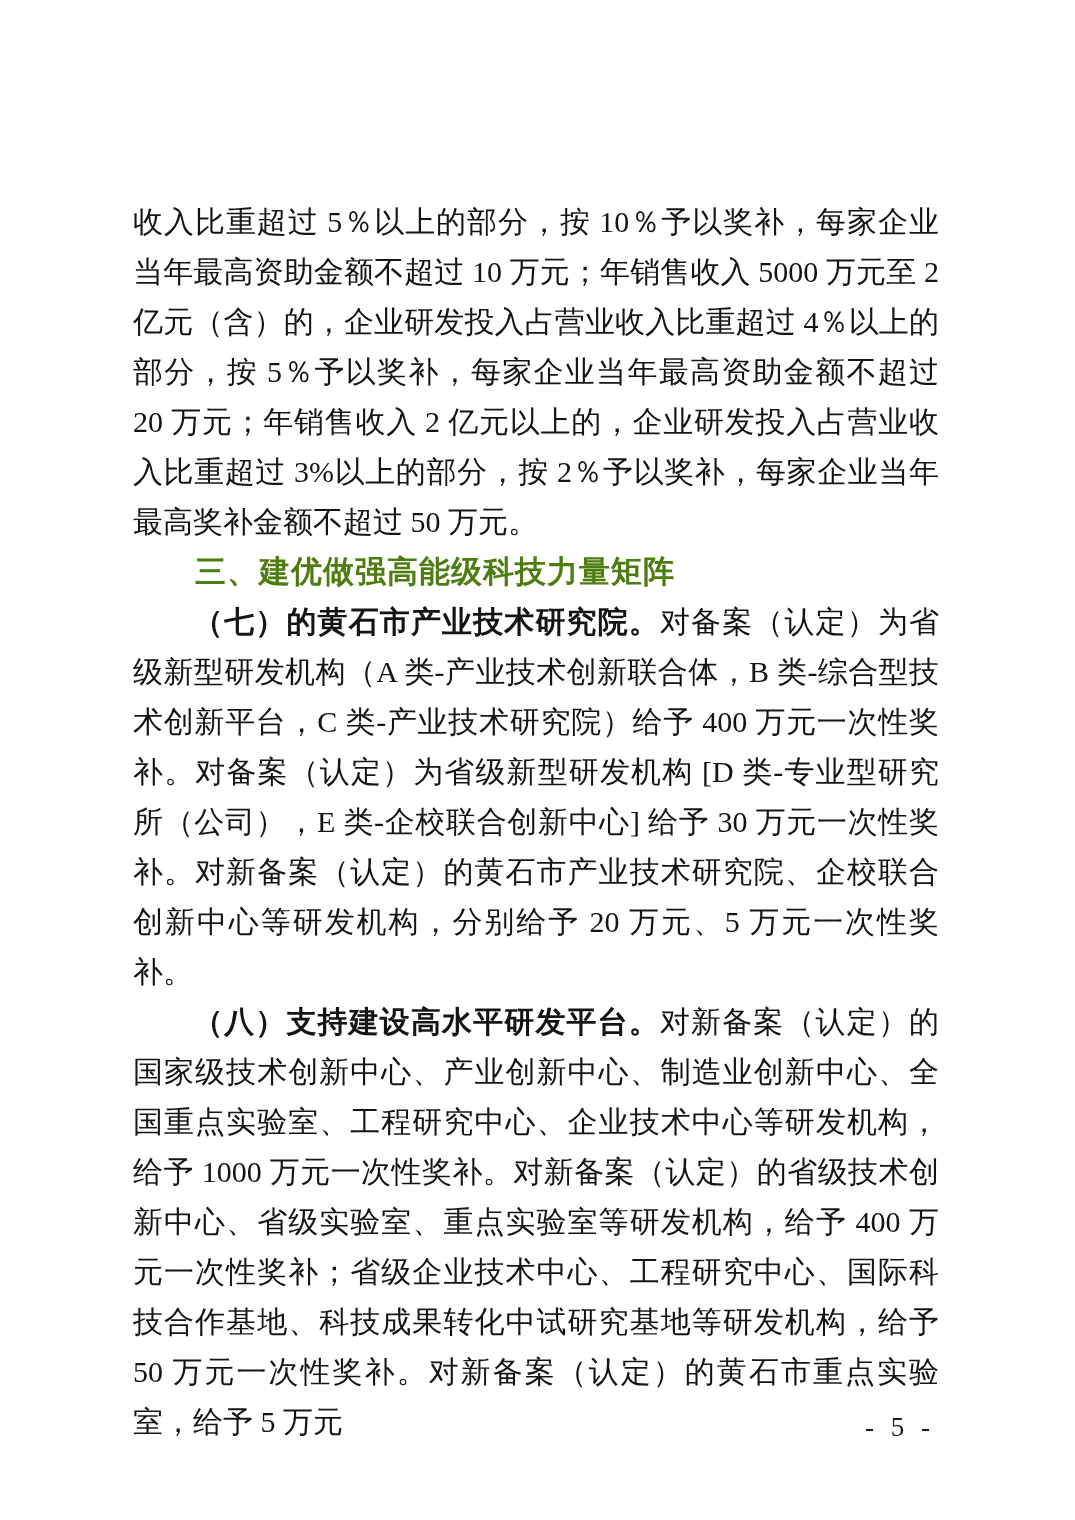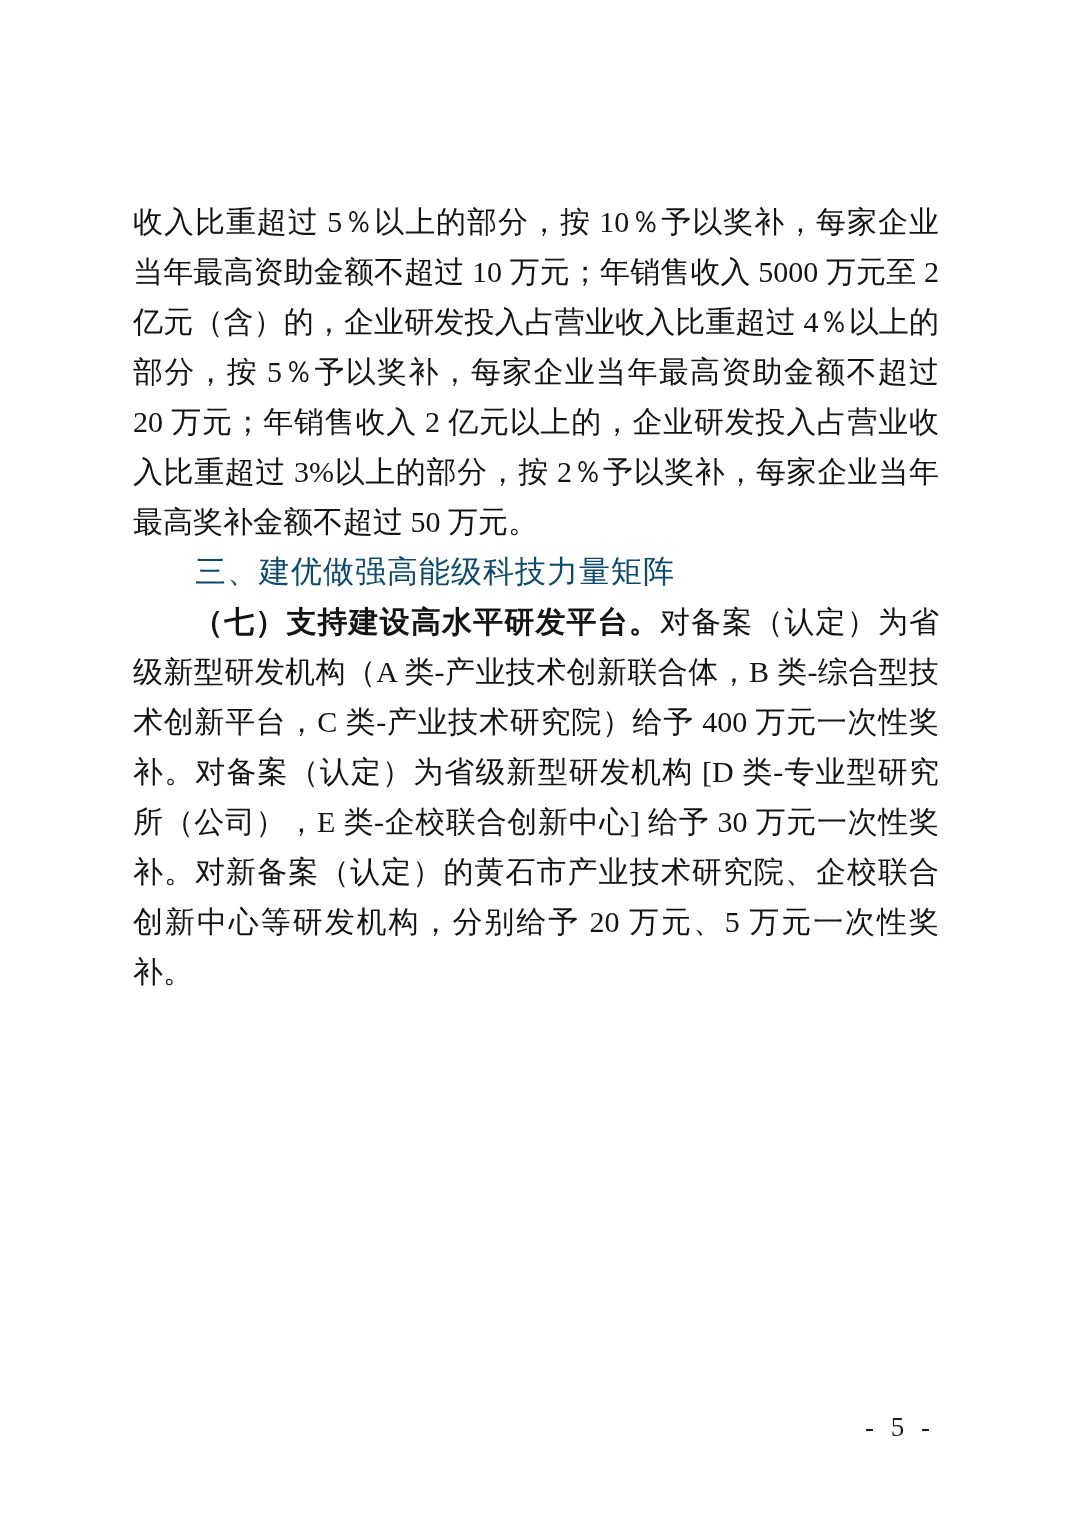--- a/index.html
+++ b/index.html
@@ -32,23 +32,23 @@
     text-justify: inter-character;
     word-break: normal;
   }
   .para.item { text-indent: 2em; }
   .section-heading {
     margin: 0;
     font-size: 31px;
     line-height: 50px;
     text-indent: 2em;
     font-family: "Liberation Sans", "DejaVu Sans", sans-serif;
-    font-weight: 400;
+    font-weight: 700;
     letter-spacing: 1px;
-    color: #0c4a6e;
+    color: #4d7c0f;
   }
   .item-lead { font-weight: 700; }
   .page-number {
     position: absolute;
     top: 1412px;
     right: 140px;
     font-size: 27px;
     letter-spacing: 5px;
     color: #1c1c1c;
     font-family: "Liberation Serif", "DejaVu Serif", serif;
@@ -57,19 +57,20 @@
 </head>
 <body>
 
 <div class="page">
   <div class="text-block">
 
     <p class="para continuation">收入比重超过 5％以上的部分，按 10％予以奖补，每家企业当年最高资助金额不超过 10 万元；年销售收入 5000 万元至 2 亿元（含）的，企业研发投入占营业收入比重超过 4％以上的部分，按 5％予以奖补，每家企业当年最高资助金额不超过 20 万元；年销售收入 2 亿元以上的，企业研发投入占营业收入比重超过 3%以上的部分，按 2％予以奖补，每家企业当年最高奖补金额不超过 50 万元。</p>
 
     <h2 class="section-heading">三、建优做强高能级科技力量矩阵</h2>
 
-    <p class="para item"><span class="item-lead">（七）支持建设高水平研发平台。</span><span class="item-body">对备案（认定）为省级新型研发机构（A 类-产业技术创新联合体，B 类-综合型技术创新平台，C 类-产业技术研究院）给予 400 万元一次性奖补。对备案（认定）为省级新型研发机构 [D 类-专业型研究所（公司），E 类-企校联合创新中心] 给予 30 万元一次性奖补。对新备案（认定）的黄石市产业技术研究院、企校联合创新中心等研发机构，分别给予 20 万元、5 万元一次性奖补。</span></p>
+    <p class="para item"><span class="item-lead">（七）的黄石市产业技术研究院。</span><span class="item-body">对备案（认定）为省级新型研发机构（A 类-产业技术创新联合体，B 类-综合型技术创新平台，C 类-产业技术研究院）给予 400 万元一次性奖补。对备案（认定）为省级新型研发机构 [D 类-专业型研究所（公司），E 类-企校联合创新中心] 给予 30 万元一次性奖补。对新备案（认定）的黄石市产业技术研究院、企校联合创新中心等研发机构，分别给予 20 万元、5 万元一次性奖补。</span></p>
 
+    <p class="para item"><span class="item-lead">（八）支持建设高水平研发平台。</span><span class="item-body">对新备案（认定）的国家级技术创新中心、产业创新中心、制造业创新中心、全国重点实验室、工程研究中心、企业技术中心等研发机构，给予 1000 万元一次性奖补。对新备案（认定）的省级技术创新中心、省级实验室、重点实验室等研发机构，给予 400 万元一次性奖补；省级企业技术中心、工程研究中心、国际科技合作基地、科技成果转化中试研究基地等研发机构，给予 50 万元一次性奖补。对新备案（认定）的黄石市重点实验室，给予 5 万元</span></p>
 
   </div>
 
   <div class="page-number">- 5 -</div>
 </div>
 
 </body></html>

